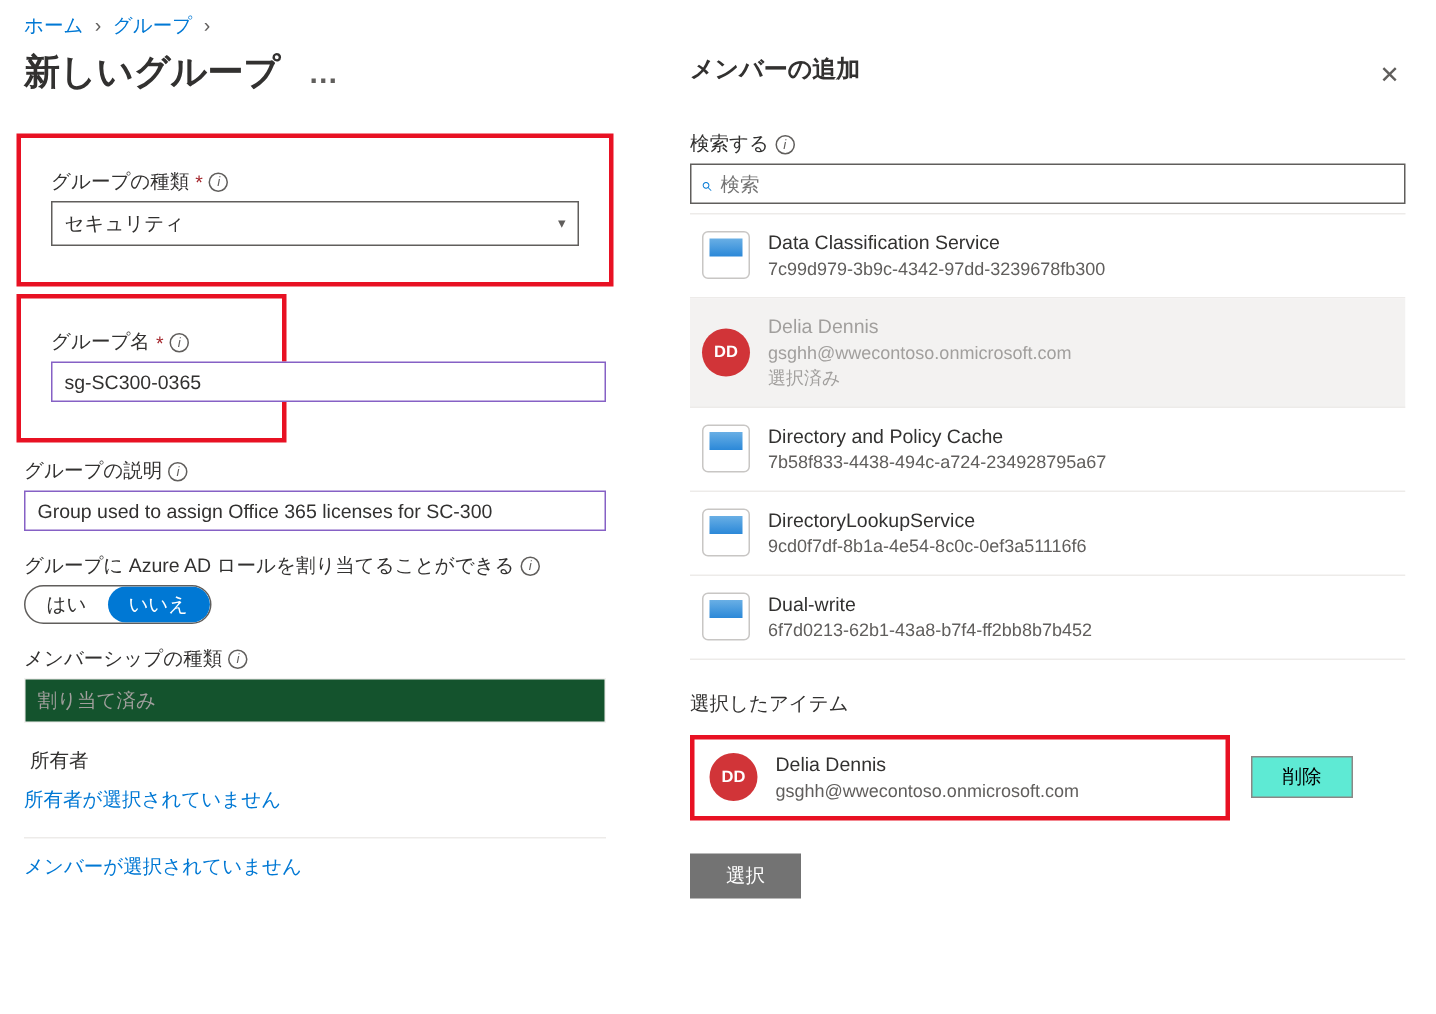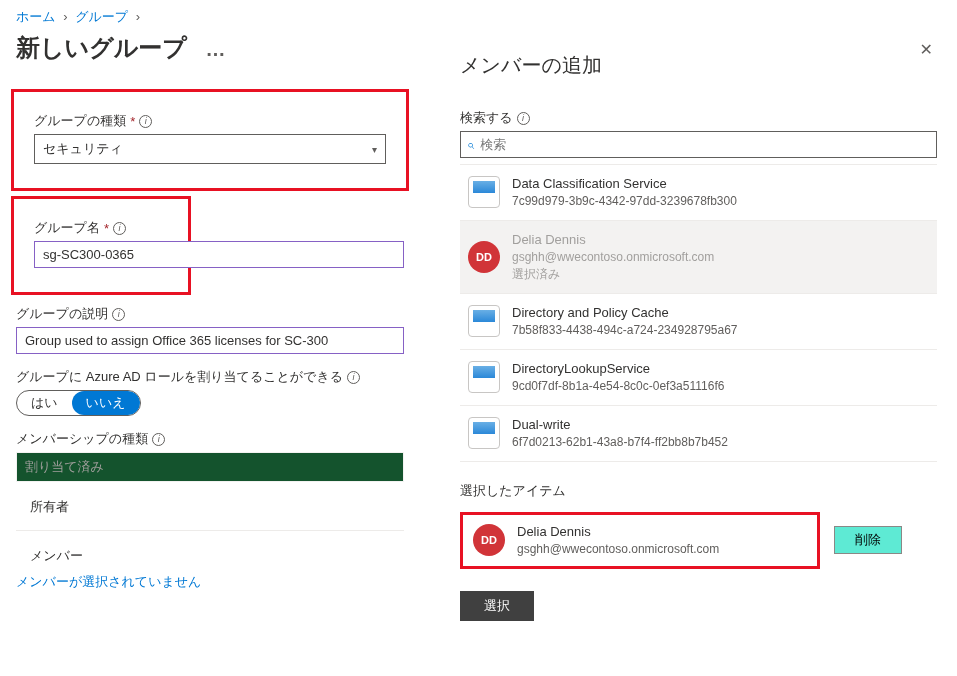--- a/index.html
+++ b/index.html
@@ -65,28 +65,28 @@
   .toggle-opt { padding: 3px 14px; font-size: 13px; }
   .toggle-opt.on { background:#0078d4; color:#fff; border-radius:12px; }
   .readonly-box {
     width: 100%;
     background: #14532d;
     border: 1px solid #f3f2f1;
     padding: 5px 8px;
     color: #a19f9d;
     font-size: 13px;
   }
-  .section-label { font-size: 13px; margin: 16px 0 8px 14px; font-family: Liberation Mono, monospace; }
+  .section-label { font-size: 13px; margin: 16px 0 8px 4px; font-family: Liberation Mono, monospace; }
   .link-row { margin: 4px 0 16px 0; }
   .hr { border:none; border-top:1px solid #edebe9; margin: 14px 0 10px 0; }
   .red-box { border: 3px solid #e81123; padding: 20px; margin: -5px -5px 10px -5px; }
   .red-box .field { margin-bottom: 4px; }
 
   
-  h2.panel-title { font-size: 20px; font-weight:400; margin: 28px 0 30px 0; }
+  h2.panel-title { font-size: 16px; font-weight:700; margin: 12px 0 30px 0; }
   .close-x { position:absolute; top: 40px; right: 24px; font-size:16px; color:#605e5c; cursor:pointer; }
   .search-label { font-size: 13px; margin-bottom: 4px; display:flex; align-items:center; gap:4px;}
   .search-box {
     display:flex; align-items:center;
     border:1px solid #605e5c;
     padding: 4px 6px;
     width: 100%;
     margin-bottom: 6px;
   }
   .search-box input {
@@ -129,21 +129,21 @@
     border: 3px solid #e81123;
     padding: 8px 10px;
     display:flex; align-items:center; gap:12px;
     width: 360px;
   }
   .remove-row { display:flex; align-items:center; gap:14px; }
   .btn-outline {
     border:1px solid #8a8886; background:#5eead4; padding:4px 20px; font-size:13px; cursor:pointer;
   }
   .btn-primary {
-    border:none; background:#404040; color:#fff; padding:6px 24px; font-size:13px; cursor:pointer;
+    border:none; background:#737373; color:#fff; padding:6px 24px; font-size:13px; cursor:pointer;
     margin-top: 22px;
   }
   
   .results::-webkit-scrollbar { width: 14px; }
   .results::-webkit-scrollbar-thumb { background:#c8c6c4; }
   .results::-webkit-scrollbar-track { background:#f3f2f1; }
 </style>
 </head>
 <body>
 
@@ -205,22 +205,22 @@
 
   <div class="field">
     <div class="field-label">
       <span>メンバーシップの種類</span>
       <span class="info-icon">i</span>
     </div>
     <div class="readonly-box">割り当て済み</div>
   </div>
 
   <div class="section-label">所有者</div>
+  <div class="link-row"><a href="#">所有者が選択されていません</a></div>
   <hr class="hr">
-  <div class="section-label">メンバー</div>
   <div class="link-row"><a href="#">メンバーが選択されていません</a></div>
 </div>
 
 <div class="right-pane">
   <div class="close-x">✕</div>
   <h2 class="panel-title">メンバーの追加</h2>
 
   <div class="search-label">
     <span>検索する</span>
     <span class="info-icon">i</span>

